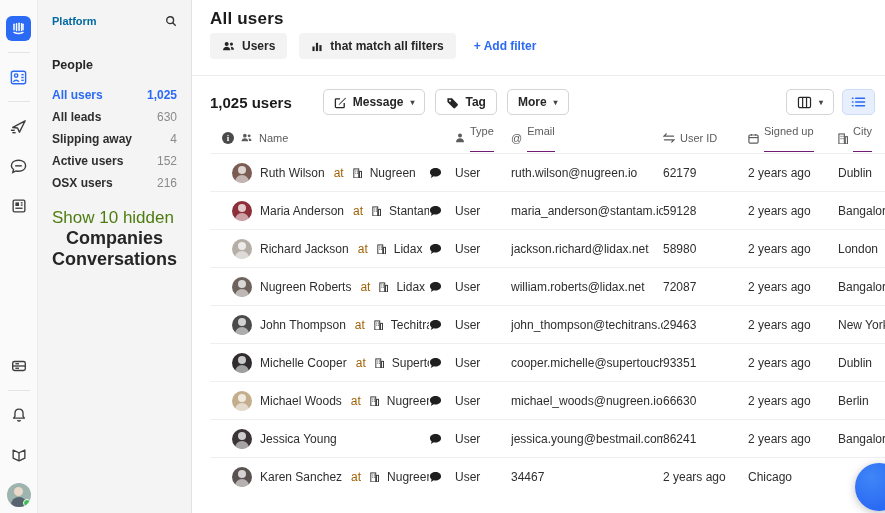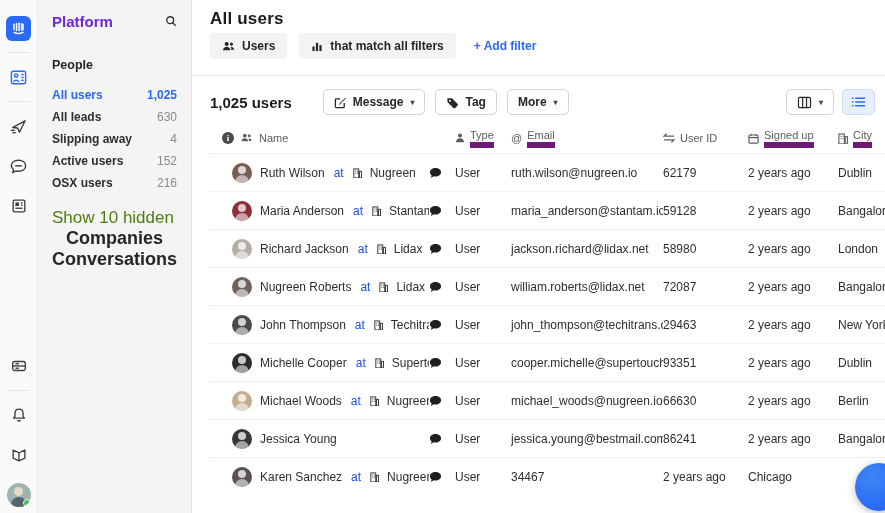--- a/index.html
+++ b/index.html
@@ -29,21 +29,21 @@
   .rail-avatar .torso { position:absolute; width:16px; height:10px; border-radius:8px 8px 0 0; background:#57646f; left:4px; top:14px;}
   .presence-dot { position:absolute; width:8px; height:8px; background:#3fbf4e; border:1.5px solid #fafafa;
     border-radius:50%; right:0px; bottom:0px; z-index:2;}
 
   
   .sidebar {
     width:154px; flex:0 0 154px; background:#f4f4f4; border-right:1px solid #e2e2e2;
     padding:0 14px; display:flex; flex-direction:column;
   }
   .sb-head { display:flex; align-items:center; justify-content:space-between; height:38px; margin-top:2px;}
-  .sb-title { font-size:15px; font-weight:700; color:#6d28d9; }
+  .sb-title { font-size:11px; font-weight:700; color:#0369a1; }
   .sb-search { color:#333; cursor:pointer; }
   .sb-section-title { font-size:12.5px; font-weight:700; color:#262626; margin-top:18px; }
   .sb-items { margin-top:12px; }
   .sb-item { display:flex; justify-content:space-between; align-items:center; height:22px;
     font-size:12px; font-weight:600; color:#2e2e2e; cursor:pointer; }
   .sb-item .count { color:#8a8a8a; font-weight:400; }
   .sb-item.active, .sb-item.active .count { color:#2a6af4; font-weight:700; }
   .sb-show-hidden { font-size:17px; color:#4d7c0f; margin-top:14px; cursor:pointer; }
   .sb-link { font-size:18px; font-weight:700; color:#262626; cursor:pointer;text-align:center; }
 
@@ -63,31 +63,31 @@
     border-radius:5px; height:26px; padding:0 10px; font-size:12px; font-weight:700; color:#262626;
     cursor:pointer; margin-right:10px; }
   .caret { font-size:8px; color:#444; margin-left:1px; }
   .tb-right { margin-left:auto; display:flex; align-items:center; gap:8px; }
   .btn-view { background:#e7effc; border:1px solid #cddcf7; color:#2a6af4; padding:0 8px; margin-right:0;}
 
   
   .grid-row { display:grid; grid-template-columns:219px 26px 56px 152px 85px 90px 1fr; align-items:center; }
   .thead { height:30px; margin-top:8px; color:#5c5c5c; font-size:11px; }
   .th { display:flex; align-items:center; gap:5px; white-space:nowrap; cursor:pointer; }
-  .th .lbl-u { border-bottom:6px solid #701a75; padding-bottom:1px; }
+  .th .lbl-u { border-bottom:1px solid #701a75; padding-bottom:14px; }
   .th-name { padding-left:12px; gap:6px; }
   .tbody { overflow:hidden; }
   .trow { height:38px; border-top:1px solid #efefef; font-size:12px; color:#2e2e2e; cursor:pointer; }
   .cell { white-space:nowrap; overflow:hidden; }
   .name-cell { display:flex; align-items:center; padding-left:22px; gap:8px; }
   .avatar { width:20px; height:20px; border-radius:50%; flex:0 0 20px; position:relative; overflow:hidden; }
   .avatar .head { position:absolute; width:8px; height:8px; border-radius:50%; background:rgba(255,255,255,.75); left:6px; top:3px;}
   .avatar .torso { position:absolute; width:14px; height:8px; border-radius:7px 7px 0 0; background:rgba(255,255,255,.55); left:3px; top:12px;}
   .uname { font-weight:400; }
-  .at-word { color:#1d4ed8; margin:8px 1px; }
+  .at-word { color:#a16207; margin:8px 1px; }
   .bldg { color:#3a3a3a; }
   .chat-cell { color:#1f1f1f; }
 
   
   .info-badge { width:12px; height:12px; border-radius:50%; background:#4a4a4a; color:#fff;
     font-size:9px; font-weight:700; display:flex; align-items:center; justify-content:center;
     font-family:"Liberation Serif",serif; }
 
   
   .launcher { position:absolute; right:-18px; bottom:2px; width:48px; height:48px; border-radius:50%;

